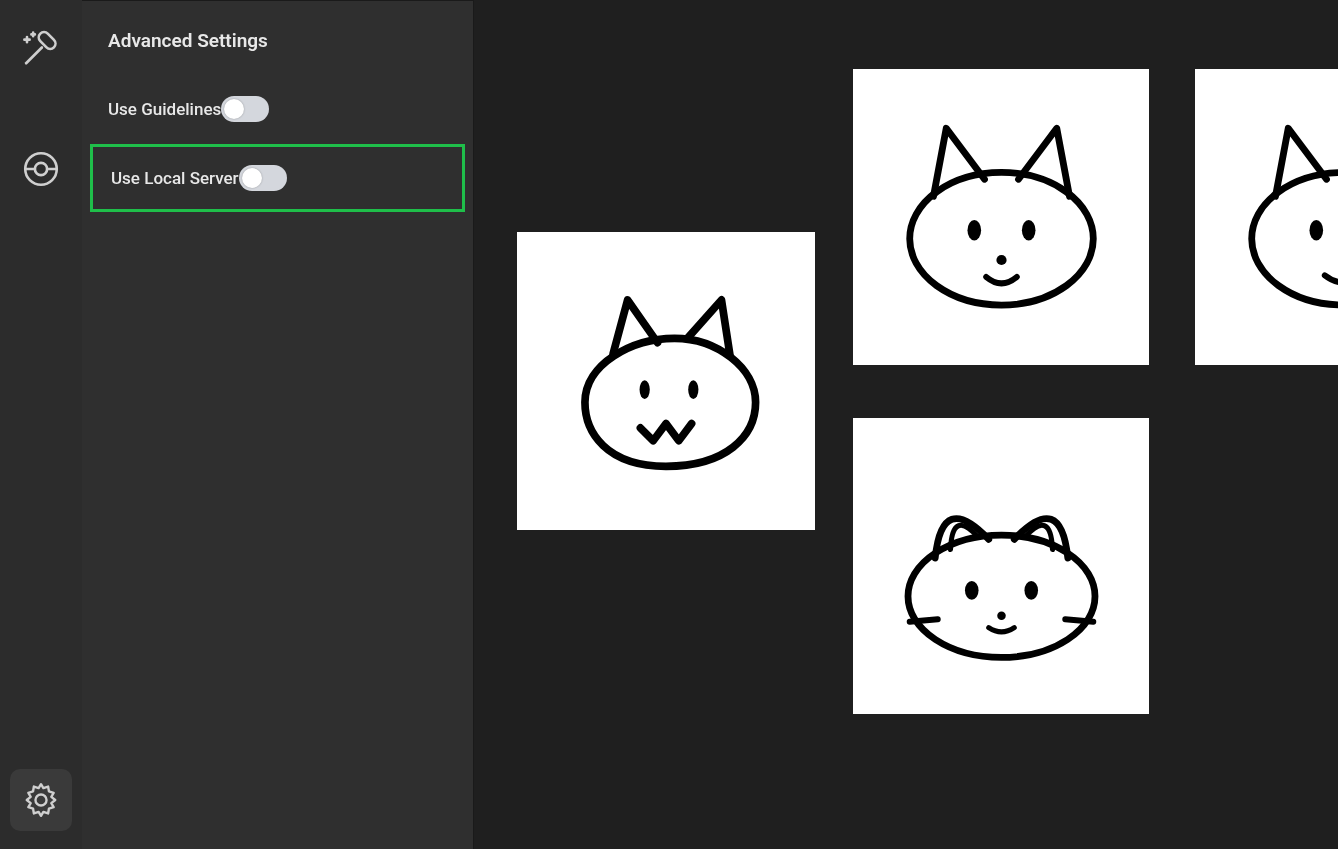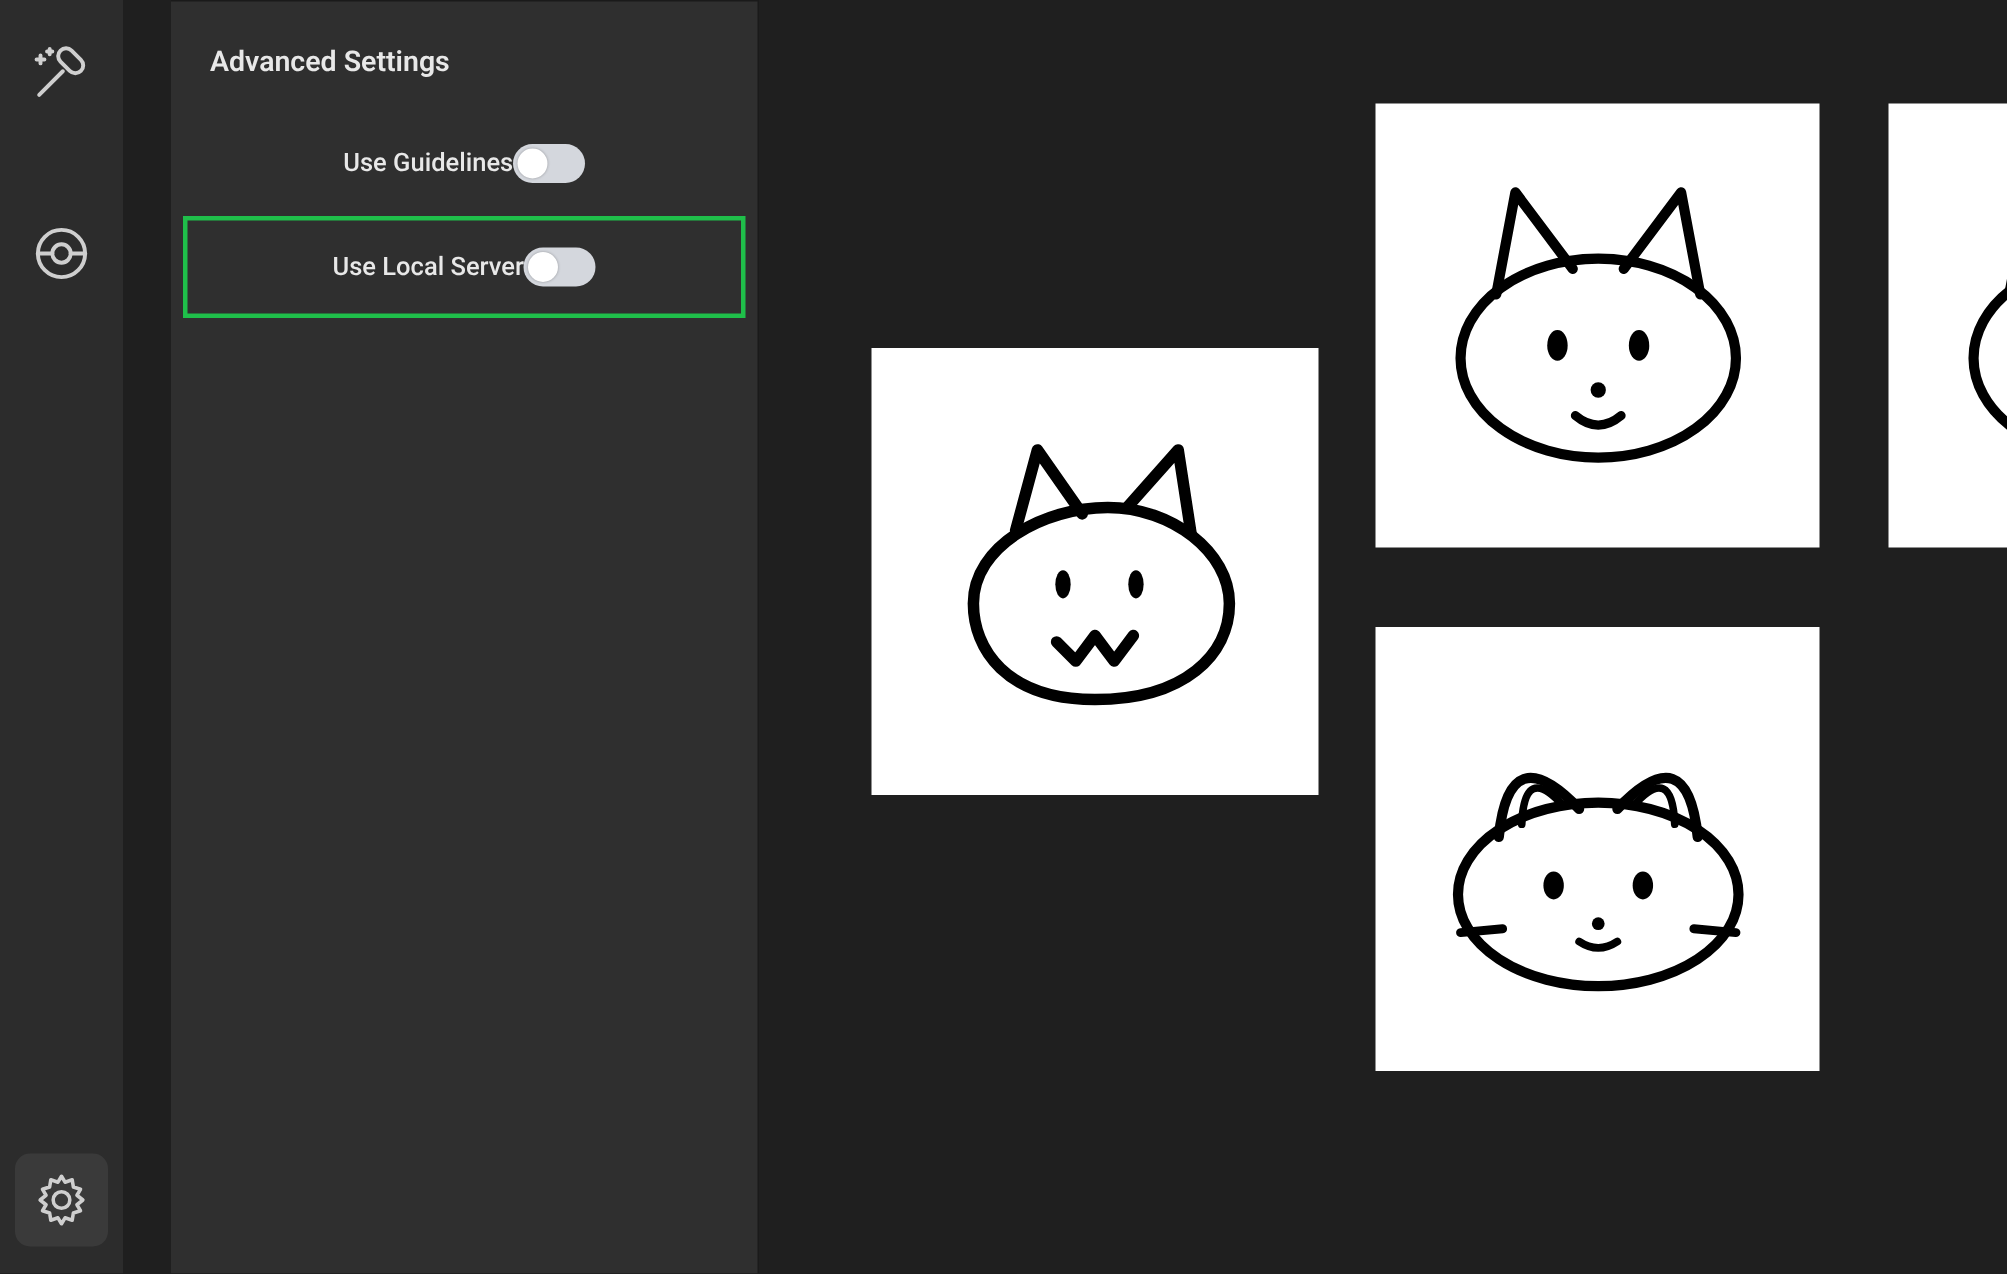--- a/index.html
+++ b/index.html
@@ -19,21 +19,20 @@
     width: 100%;
     background: var(--bg-darkest);
     font-family: -apple-system, BlinkMacSystemFont, "Segoe UI", Roboto, Helvetica, Arial, sans-serif;
     color: var(--text);
     overflow: hidden;
   }
   .app {
     display: flex;
     height: 100vh;
     width: 100vw;
-    gap: 32px;
   }
   
   .rail {
     width: 82px;
     background: var(--bg-rail);
     display: flex;
     flex-direction: column;
     align-items: center;
     padding-top: 22px;
     box-sizing: border-box;
@@ -74,21 +73,21 @@
     box-sizing: border-box;
   }
   .panel-header {
     font-size: 19px;
     font-weight: 600;
     padding: 0 26px 26px 26px;
   }
   .setting-row {
     display: flex;
     align-items: center;
-    justify-content: center;
+    justify-content: flex-start;
     padding: 18px 26px;
     box-sizing: border-box;
   }
   .setting-row.highlighted {
     border: 3px solid var(--highlight);
     margin: 4px 8px 15px 8px;
     padding: 18px 18px;
   }
   .setting-label {
     font-size: 17px;

